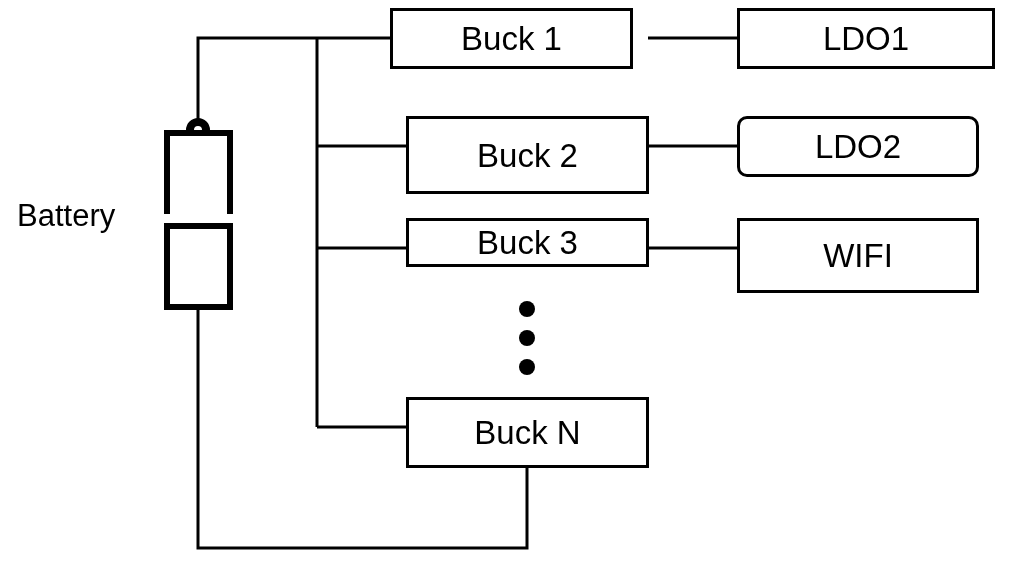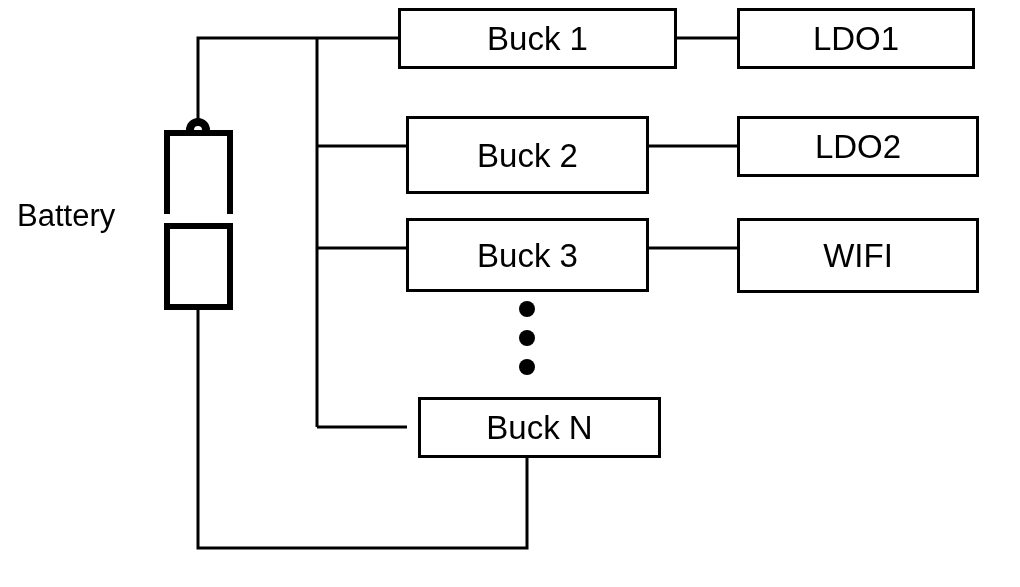--- a/index.html
+++ b/index.html
@@ -27,26 +27,26 @@
     box-sizing: border-box;
     border: 3px solid #000000;
     background: #ffffff;
     display: flex;
     align-items: center;
     justify-content: center;
     font-size: 33px;
     color: #000000;
     line-height: 1;
   }
-  .node-buck1 { left: 398px; top: 8px;   width: 279px; height: 61px; }
+  .node-buck1 { left: 390px; top: 8px;   width: 243px; height: 61px; }
   .node-buck2 { left: 406px; top: 116px; width: 243px; height: 78px; }
-  .node-buck3 { left: 406px; top: 218px; width: 243px; height: 74px; text-align: right; }
-  .node-buckN { left: 406px; top: 397px; width: 243px; height: 61px; margin-left: 12px; }
-  .node-ldo1  { left: 737px; top: 8px;   width: 238px; height: 61px; }
-  .node-ldo2  { left: 737px; top: 116px; width: 242px; height: 61px; }
+  .node-buck3 { left: 406px; top: 218px; width: 243px; height: 49px; text-align: right; }
+  .node-buckN { left: 406px; top: 397px; width: 243px; height: 71px; }
+  .node-ldo1  { left: 737px; top: 8px;   width: 258px; height: 61px; }
+  .node-ldo2  { left: 737px; top: 116px; width: 242px; height: 61px; border-radius: 10px; }
   .node-wifi  { left: 737px; top: 218px; width: 242px; height: 75px; }
   .battery-label {
     position: absolute;
     left: 17px;
     top: 199px;
     font-size: 31px;
     color: #000000;
     line-height: 1.1;
   }
 </style>

